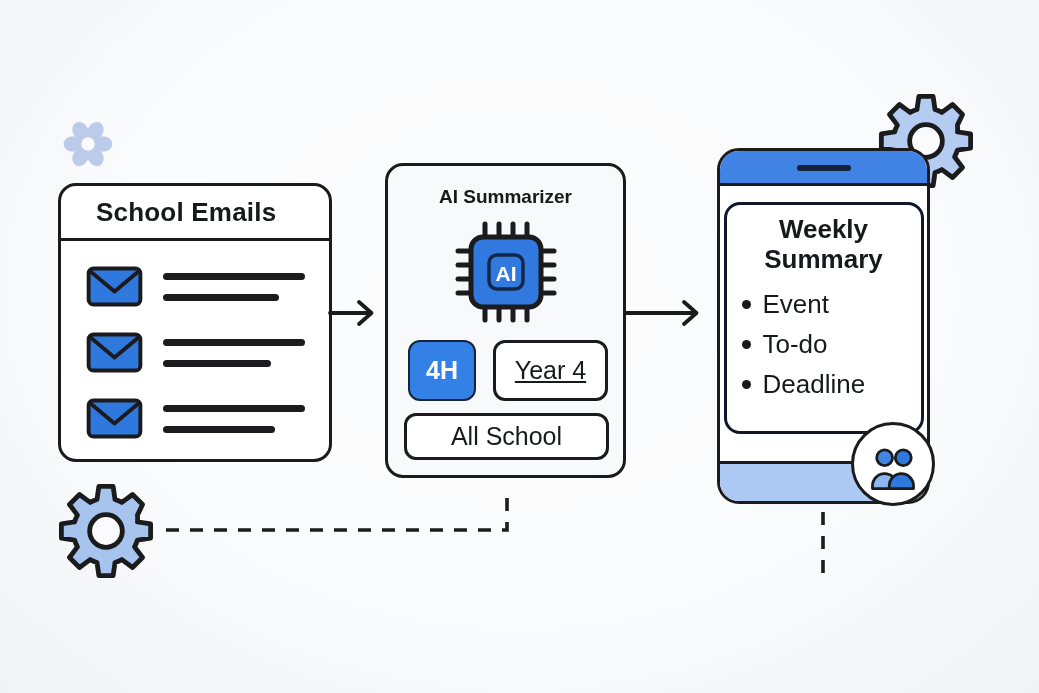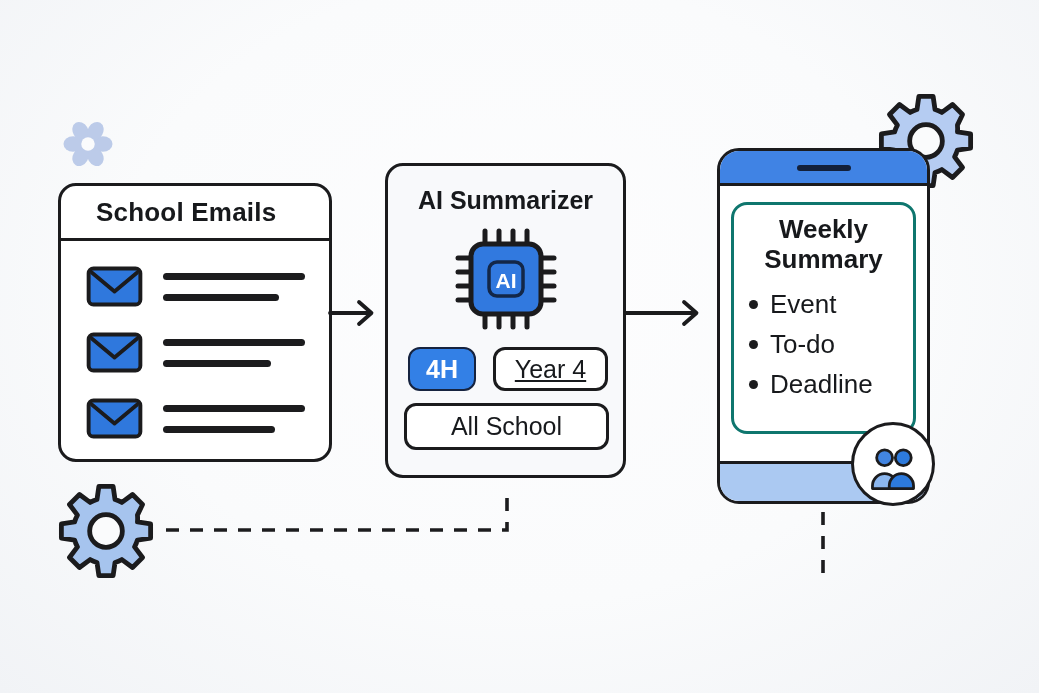--- a/index.html
+++ b/index.html
@@ -30,40 +30,40 @@
   .ph-line.long{ width:142px; margin-bottom:14px; }
   .ph-line.short{ width:116px; }
 
   
   .arrow1{ left:328px; top:299px; z-index:2; }
   .arrow2{ left:624px; top:299px; z-index:2; }
 
   
   .ai-card{ left:385px; top:163px; width:241px; height:315px; background:#f8f9fb;
     border:3px solid #1b1b1d; border-radius:18px; z-index:2; }
-  .ai-card .title{ margin-top:20px; text-align:center; font-size:25px; font-weight:700; }
+  .ai-card .title{ margin-top:20px; text-align:center; font-size:19px; font-weight:700; }
   .chip{ margin:12px auto 0; }
   .tag-row{ display:flex; gap:17px; padding-left:20px; margin-top:16px; }
-  .tag{ height:44px; display:flex; align-items:center; justify-content:center;
+  .tag{ height:61px; display:flex; align-items:center; justify-content:center;
     border-radius:12px; font-size:25px; }
   .tag-4h{ width:68px; background:#3380e6; border:2px solid #16233f; color:#ffffff; font-weight:700; }
   .tag-outline{ background:#ffffff; border:3px solid #1b1b1d; color:#17191c; }
   .tag-year{ width:115px;text-decoration:underline; }
   .tag-all{ width:205px; height:47px; margin:12px 0 0 16px; }
 
   
   .gear-top{ left:876px; top:91px; z-index:1; }
   .gear-bottom{ left:56px; top:481px; z-index:1; }
   .phone{ left:717px; top:148px; width:213px; height:356px; background:#ffffff;
     border:3px solid #1b1b1d; border-radius:22px; overflow:hidden; z-index:2; }
   .phone .p-header{ height:35px; background:#4083e4; border-bottom:3px solid #1b1b1d;
     display:flex; justify-content:center; }
   .speaker{ width:54px; height:6px; border-radius:3px; background:#13203a; margin-top:14px; }
-  .screen-card{ width:185px; height:232px; margin:16px auto 0; background:#ffffff;
-    border:3px solid #0f766e; border-radius:16px; }
+  .screen-card{ width:200px; height:232px; margin:16px auto 0; background:#ffffff;
+    border:3px solid #0f172a; border-radius:16px; }
   .screen-card .s-title{ width:140px; margin:9px auto 0; text-align:center;
     font-size:26px; font-weight:700; line-height:30px; }
   .summary-list{ list-style:none; margin-top:15px; padding-left:15px; }
   .summary-list li{ display:flex; align-items:center; margin-bottom:9px; font-size:26px; }
   .dot{ width:9px; height:9px; border-radius:50%; background:#1b1b1d; margin-right:12px; flex:none; }
   .p-footer{ position:absolute; left:0; right:0; bottom:0; height:40px;
     background:#abc9f2; border-top:3px solid #1b1b1d; }
   .users-badge{ left:851px; top:422px; width:84px; height:84px; background:#ffffff;
     border:3px solid #1b1b1d; border-radius:50%; z-index:3;
     display:flex; align-items:flex-end; justify-content:center; padding-bottom:12px; }

